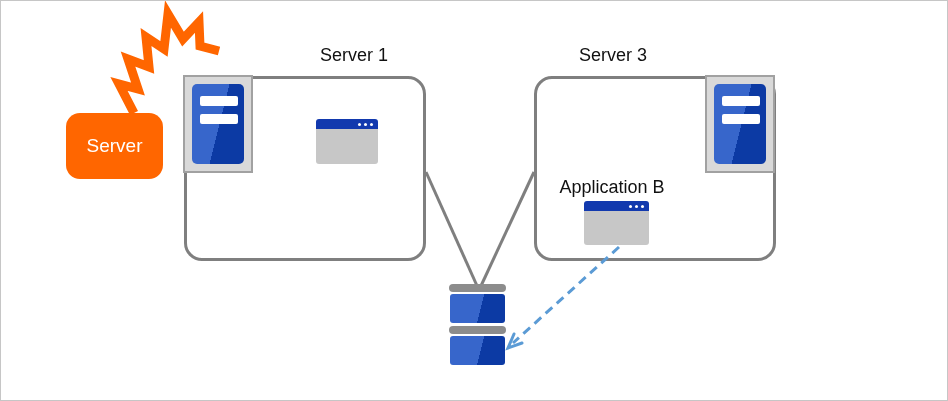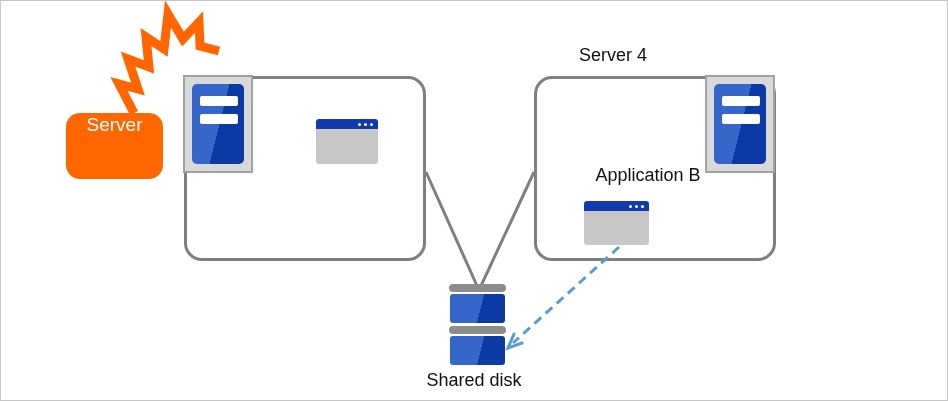--- a/index.html
+++ b/index.html
@@ -40,28 +40,28 @@
   .disk-part{z-index:2;}
   .disk-bar{left:448px;width:57px;height:8px;border-radius:4px;background:var(--disk-bar-gray);}
   #disk-bar1{top:283px;} #disk-bar2{top:325px;}
   .disk-platter{left:449px;width:55px;height:29px;border-radius:3px;
       background:linear-gradient(104deg,var(--server-blue-light) 55%,var(--server-blue-dark) 55%);}
   #disk-platter1{top:293px;} #disk-platter2{top:335px;}
 
   
   .badge{left:65px;top:112px;width:97px;height:66px;border-radius:14px;background:var(--accent-orange);
          color:#fff;font-size:19px;line-height:24px;text-align:center;
-         display:flex;flex-direction:row;justify-content:center;z-index:2;}
+         display:flex;flex-direction:column;justify-content:center;z-index:2;}
 
   
   .lbl{font-size:18px;color:#111;text-align:center;white-space:nowrap;z-index:4;}
   #server1-label{left:308px;top:44px;width:90px;}
   #server2-label{left:567px;top:44px;width:90px;}
   #appA-label{left:303px;top:84px;width:102px;}
-  #appB-label{left:551px;top:164px;width:120px;margin-left:36px;}
+  #appB-label{left:551px;top:176px;width:120px;}
   #disk-label{left:413px;top:369px;width:120px;}
 
   
   .connector{stroke:#7f7f7f;stroke-width:3;fill:none;}
   .lightning{stroke:var(--accent-orange);stroke-width:9;fill:none;
              stroke-miterlimit:14;stroke-linecap:butt;}
   .dash-line{stroke:var(--arrow-dashed-blue);stroke-width:3;fill:none;stroke-dasharray:9 6;}
   .dash-head{stroke:var(--arrow-dashed-blue);stroke-width:3;fill:none;stroke-linecap:round;}
 </style>
 </head>
@@ -115,17 +115,17 @@
   <div class="abs badge">
     <span>Server</span>
   </div>
 
   <svg id="layer-over" class="layer">
     <polyline class="lightning" points="133,112 118,83 137,88 127,58 148,66 145,36 163,48 167,13 182,38 198,21 199,45 218,50"></polyline>
     <line class="dash-line" x1="618" y1="246" x2="512" y2="342"></line>
     <path class="dash-head" d="M521,342 L507,347 L513,333"></path>
   </svg>
 
-  <div class="abs lbl" id="server2-label">Server 4</div>
+  <div class="abs lbl" id="server1-label">Server 1</div>
+  <div class="abs lbl" id="server2-label">Server 3</div>
   <div class="abs lbl" id="appB-label">Application B</div>
-  <div class="abs lbl" id="disk-label">Shared disk</div>
 
 </div>
 
 </body></html>

